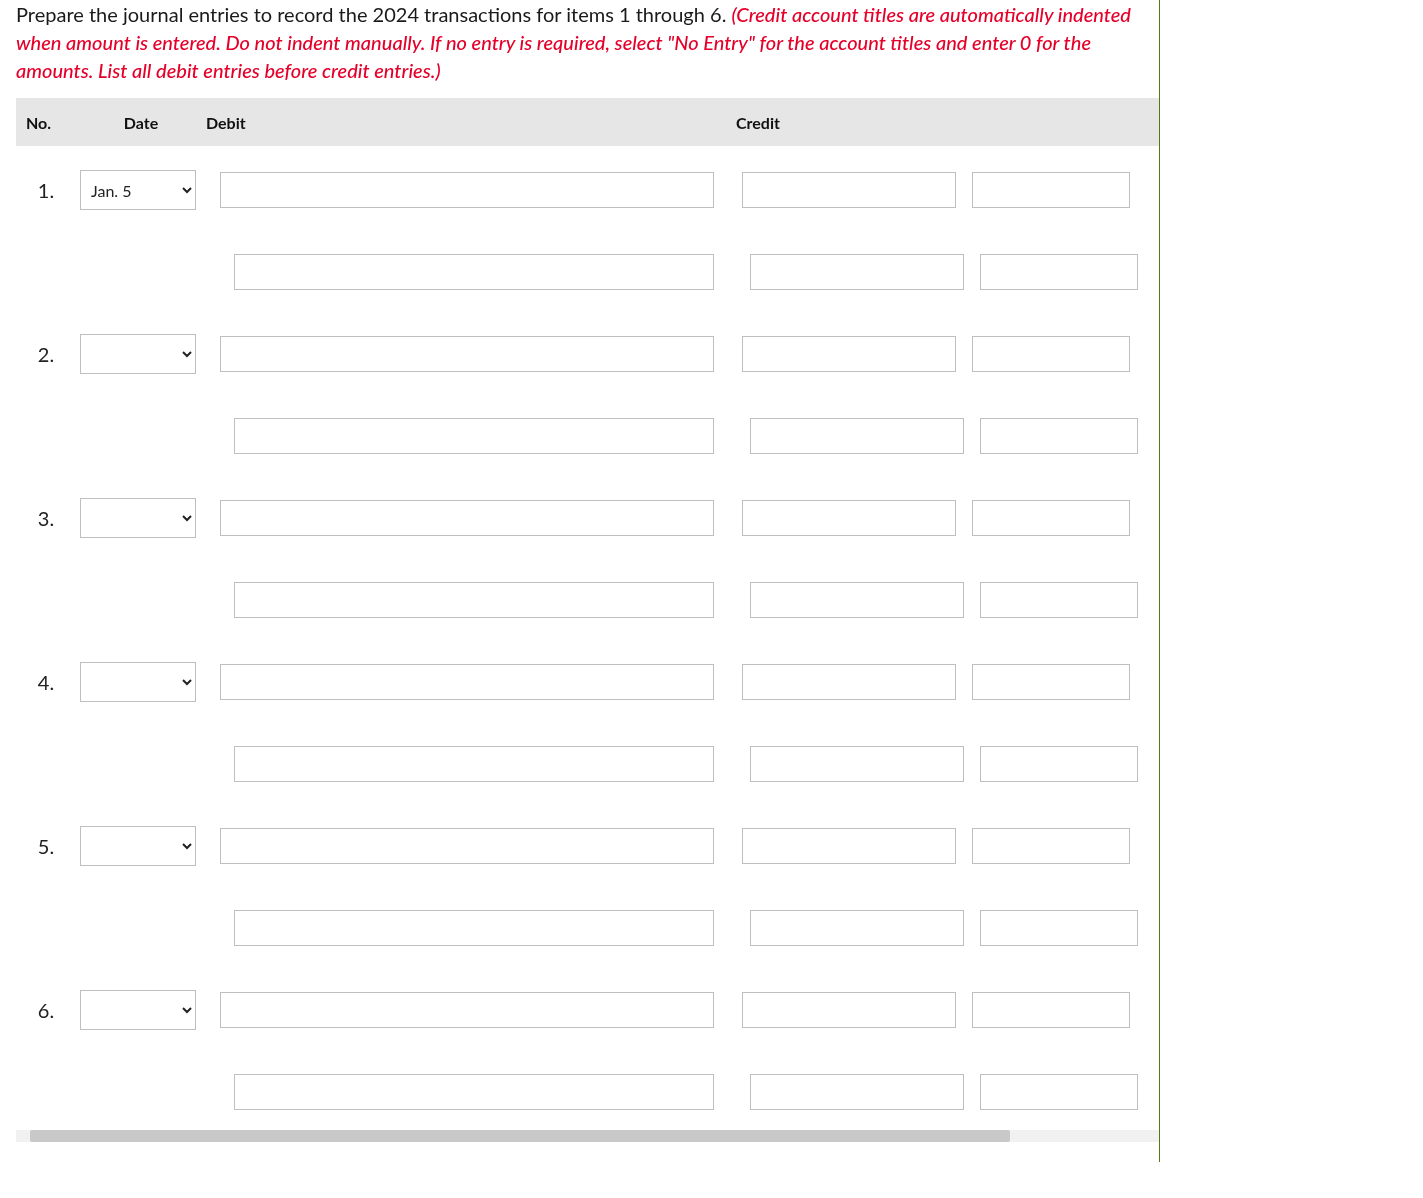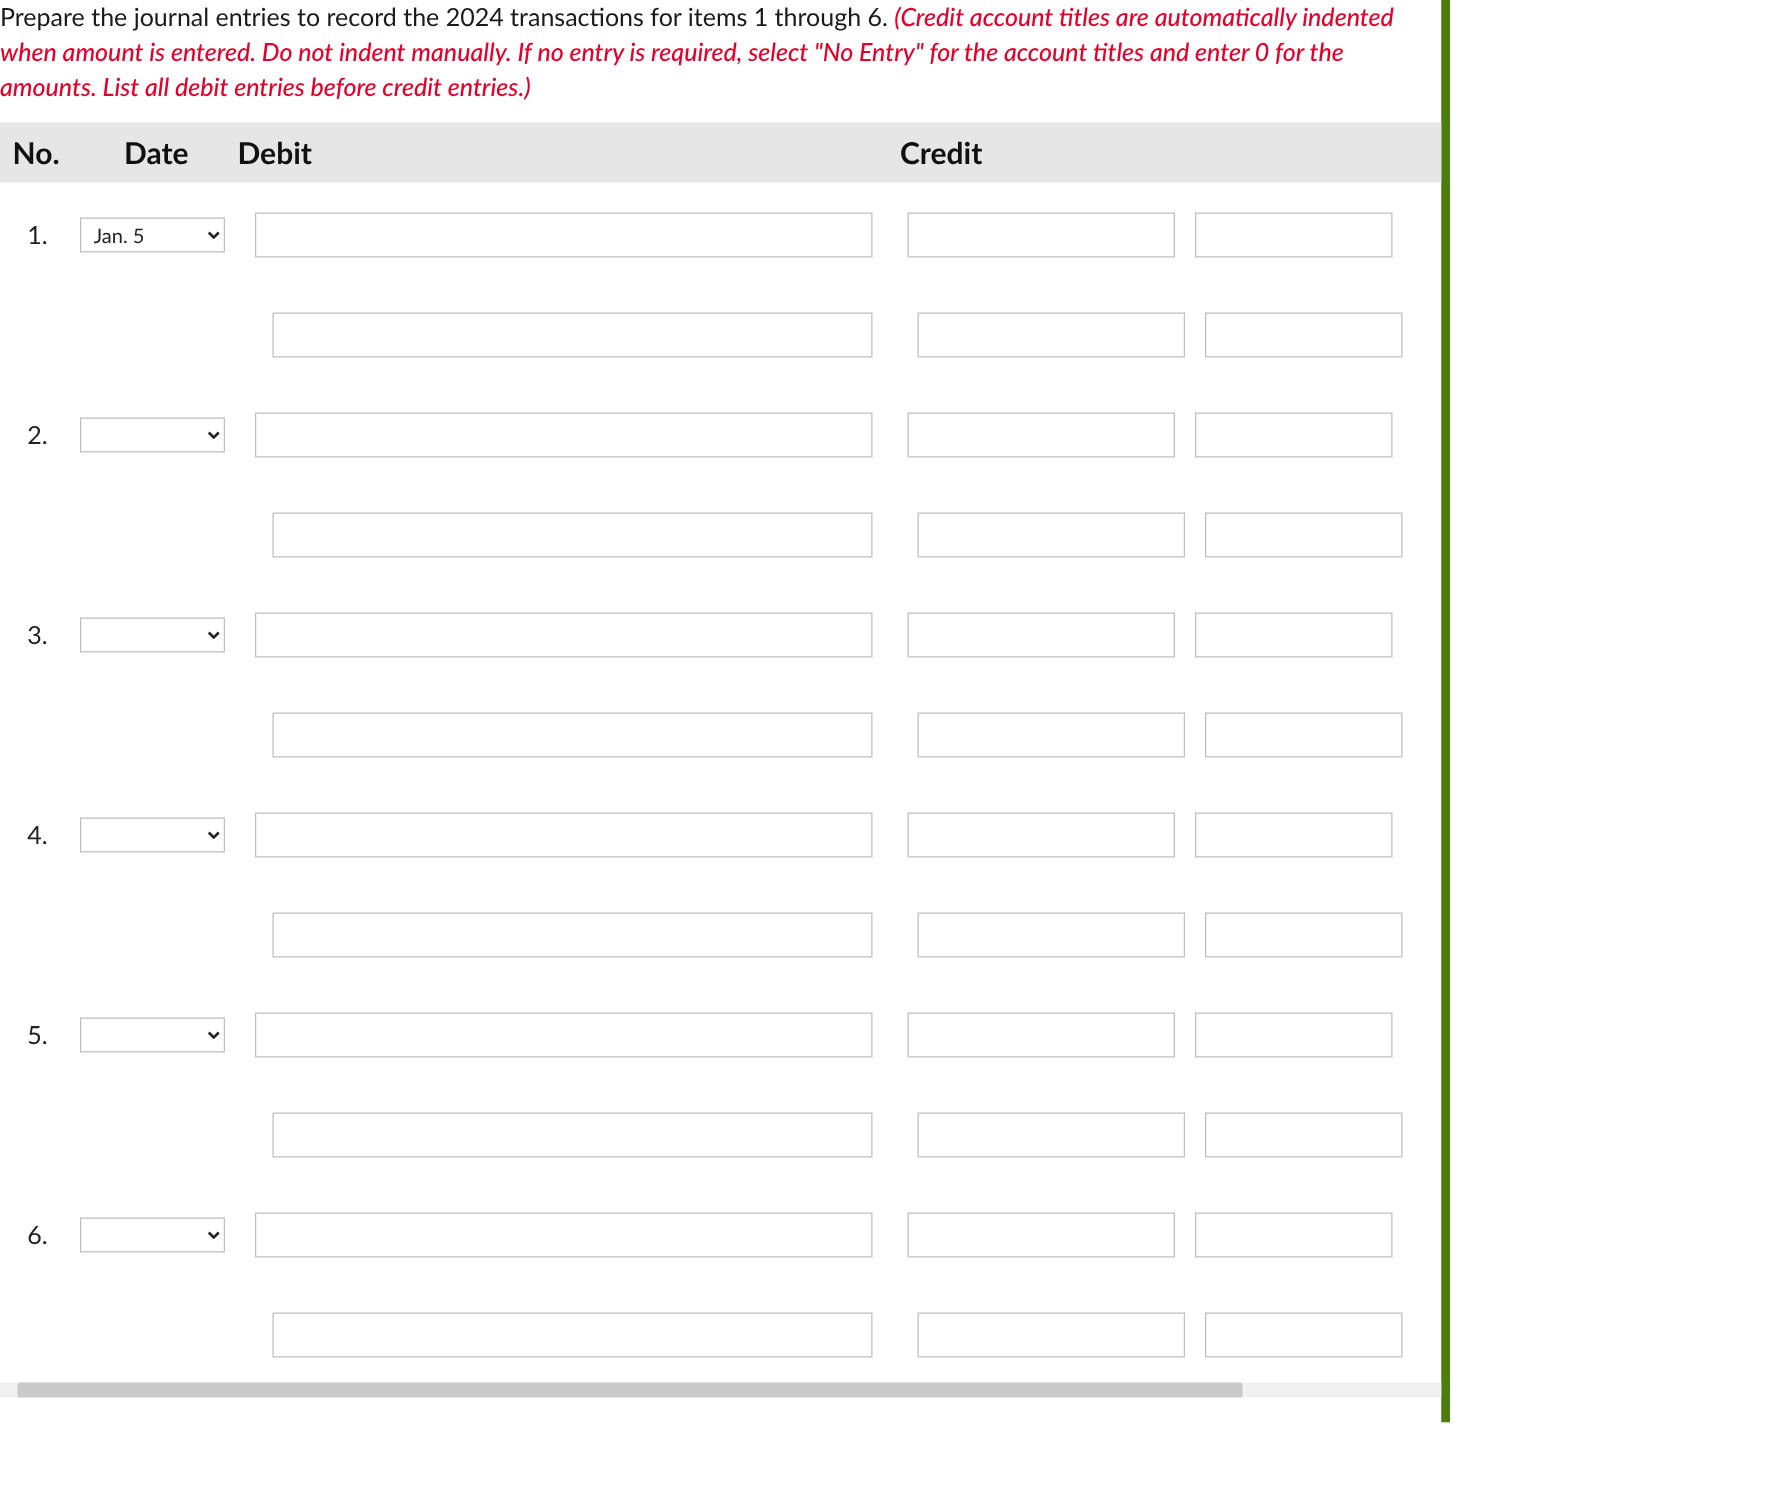--- a/index.html
+++ b/index.html
@@ -7,22 +7,22 @@
     margin: 0;
     padding: 0;
     font-family: "Segoe UI", Lato, Arial, sans-serif;
     font-size: 20px;
     color: #222;
     background: #fff;
     width: 1423px;
   }
   .wrap {
     width: 1160px;
-    padding: 0 0 20px 0;
-    border-right: 7px solid #4d7c0f;
+    padding: 0 0 20px 16px;
+    border-right: 1px solid #4d7c0f;
     position: relative;
   }
   .instructions {
     padding: 0 0 14px 0;
     line-height: 1.4;
     font-size: 20px;
   }
   .instructions .black { color: #1a1a1a; }
   .instructions .red {
     color: #e5002a;
@@ -30,21 +30,21 @@
     font-weight: 500;
   }
   .grid-header {
     display: grid;
     grid-template-columns: 60px 130px 530px 230px 190px;
     column-gap: 0;
     align-items: center;
     background: #e6e6e6;
     height: 48px;
     font-weight: 700;
-    font-size: 24px;
+    font-size: 16px;
     color: #111;
   }
   .hdr-no    { padding-left: 10px; }
   .hdr-date  { text-align: center; }
   .hdr-acct  { padding-left: 14px; }
   .hdr-debit { text-align: left; }
   .hdr-credit{ text-align: left; padding-right: 2px; }
   .rows { padding-top: 24px; }
   .je-row {
     display: grid;
@@ -59,21 +59,21 @@
     text-align: center;
     font-size: 20px;
     color: #222;
   }
   .col-date { padding: 0 4px; }
   .col-acct { padding: 0 6px 0 14px; }
   .col-debit { padding: 0 6px; }
   .col-credit { padding: 0 0 0 6px; }
   select.date-select {
     width: 116px;
-    height: 28px;
+    height: 40px;
     border: 1px solid #bfbfbf;
     background: #fff;
     font-size: 16px;
     color: #222;
     padding: 0 6px;
     font-family: inherit;
   }
   input.txt {
     height: 36px;
     border: 1px solid #bfbfbf;

